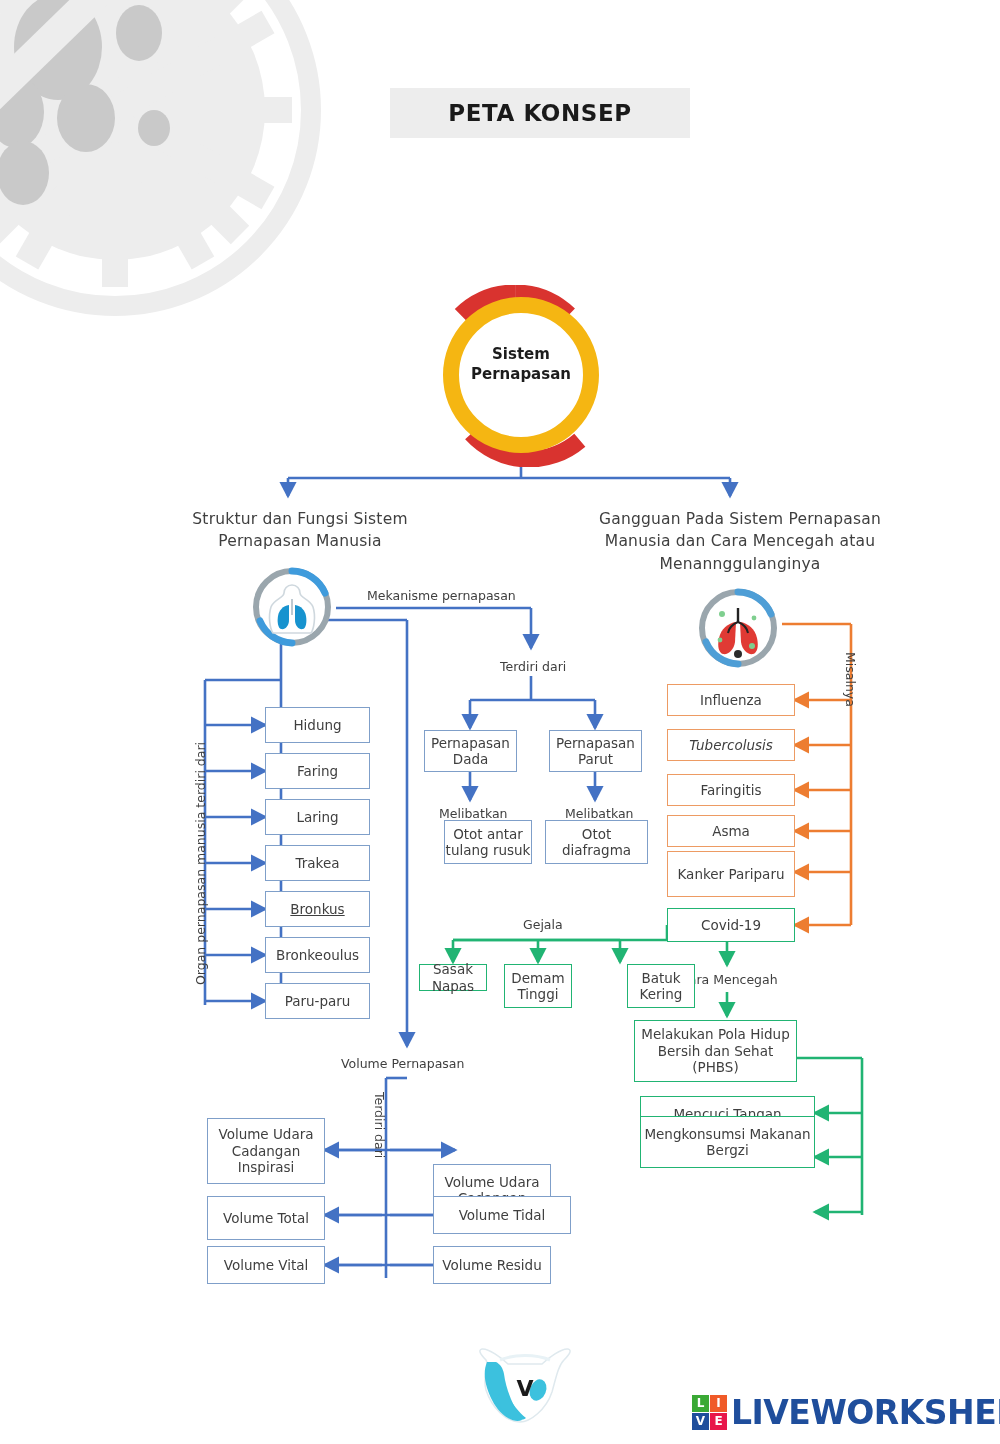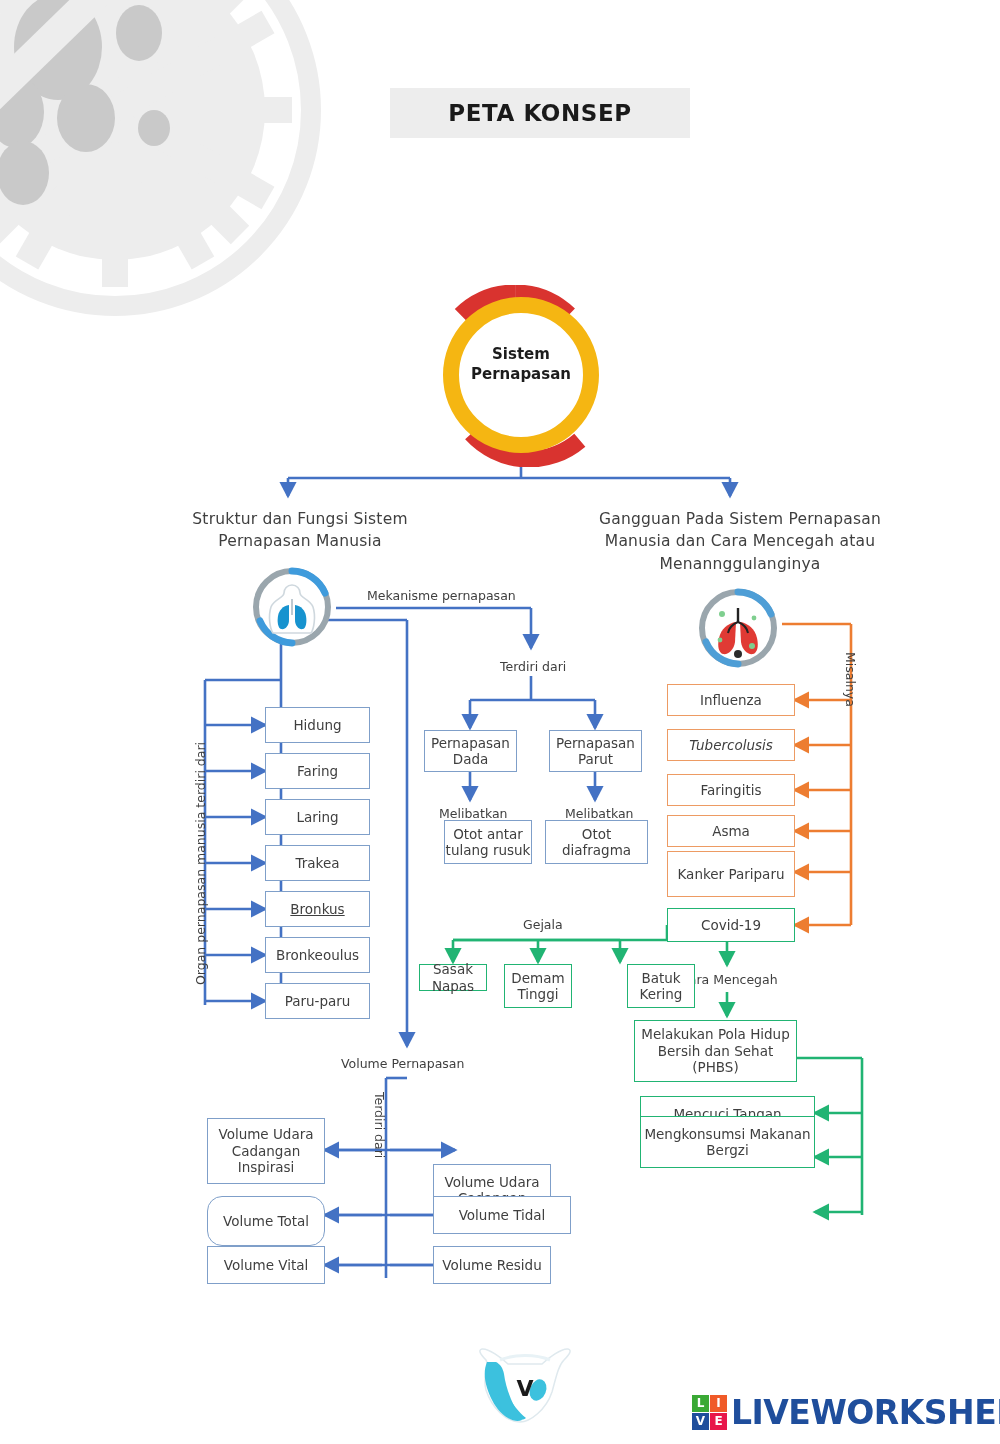--- a/index.html
+++ b/index.html
@@ -283,21 +283,21 @@
   <div class="node blue" style="left:265px;top:891px;width:105px;height:36px;text-decoration:underline;">Bronkus</div>
   <div class="node blue" style="left:265px;top:937px;width:105px;height:36px;">Bronkeoulus</div>
   <div class="node blue" style="left:265px;top:983px;width:105px;height:36px;">Paru-paru</div>
 
   <div class="node blue" style="left:424px;top:730px;width:93px;height:42px;">Pernapasan Dada</div>
   <div class="node blue" style="left:549px;top:730px;width:93px;height:42px;">Pernapasan Parut</div>
   <div class="node blue" style="left:420px;top:820px;width:88px;height:44px;margin-left:24px;">Otot antar tulang rusuk</div>
   <div class="node blue" style="left:545px;top:820px;width:103px;height:44px;">Otot diafragma</div>
 
   <div class="node blue" style="left:207px;top:1118px;width:118px;height:66px;text-align:center;">Volume Udara Cadangan Inspirasi</div>
-  <div class="node blue" style="left:207px;top:1196px;width:118px;height:50px;border-radius:15px;">Volume Total</div>
+  <div class="node blue" style="left:207px;top:1196px;width:118px;height:44px;">Volume Total</div>
   <div class="node blue" style="left:207px;top:1246px;width:118px;height:38px;">Volume Vital</div>
   <div class="node blue" style="left:433px;top:1164px;width:118px;height:69px;">Volume Udara Cadangan Ekspirasi</div>
   <div class="node blue" style="left:433px;top:1196px;width:138px;height:38px;">Volume Tidal</div>
   <div class="node blue" style="left:433px;top:1246px;width:118px;height:38px;">Volume Residu</div>
 
   <div class="node orange" style="left:667px;top:684px;width:128px;height:32px;">Influenza</div>
   <div class="node orange italic" style="left:667px;top:729px;width:128px;height:32px;">Tubercolusis</div>
   <div class="node orange" style="left:667px;top:774px;width:128px;height:32px;">Faringitis</div>
   <div class="node orange" style="left:667px;top:815px;width:128px;height:32px;">Asma</div>
   <div class="node orange" style="left:667px;top:851px;width:128px;height:46px;">Kanker Pariparu</div>

